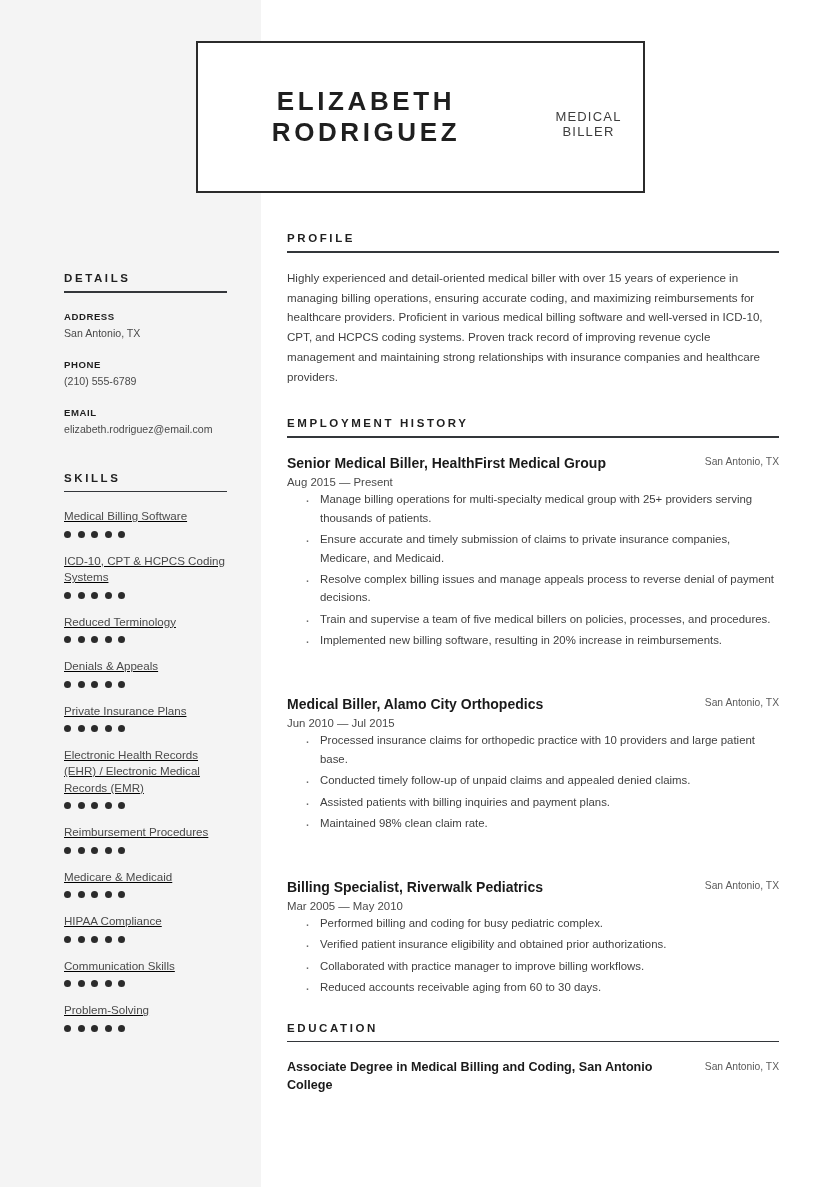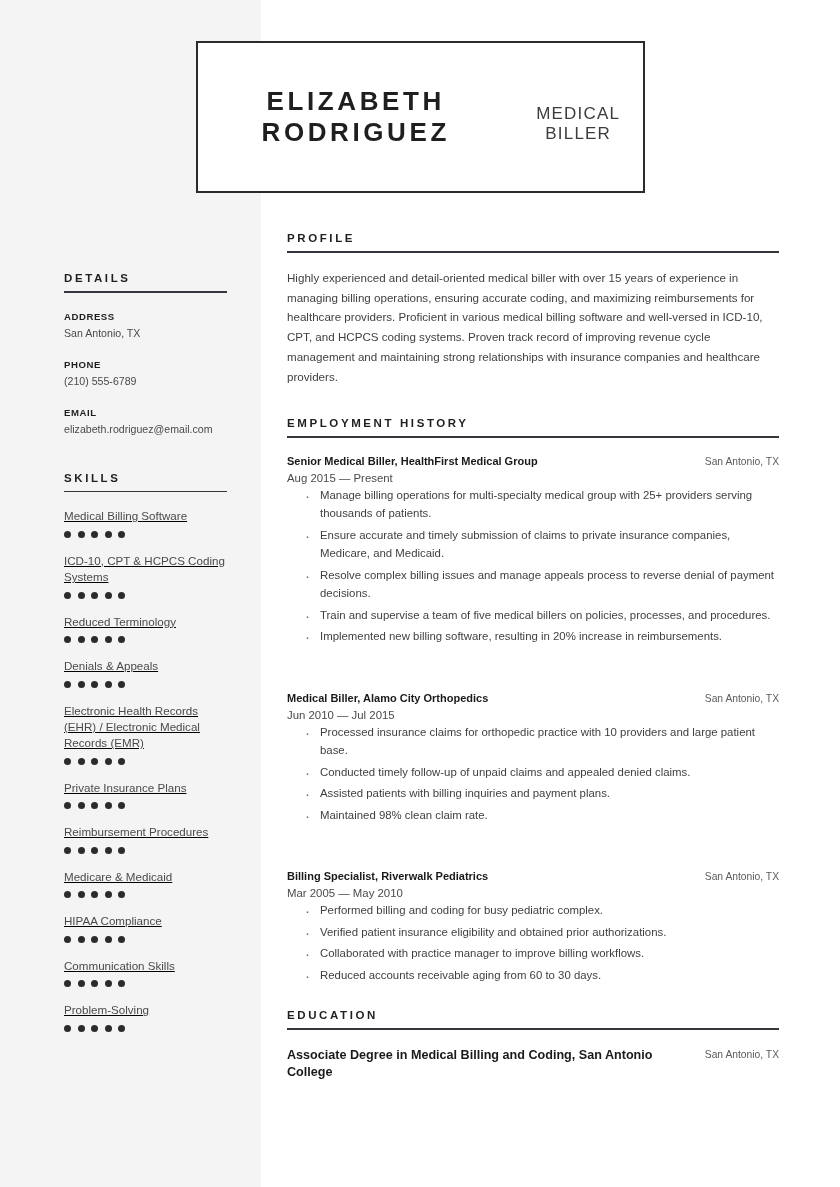--- a/index.html
+++ b/index.html
@@ -47,21 +47,21 @@
   .name {
     font-size: 26px;
     font-weight: bold;
     letter-spacing: 3.6px;
     color: #1f1f1f;
     text-align: center;
     line-height: 1.2;
   }
   .job-title {
     margin-top: 14px;
-    font-size: 17px;
+    font-size: 13px;
     font-weight: 400;
     letter-spacing: 1.2px;
     color: #3d3d3d;
     text-align: center;
   }
 
   
   .sidebar {
     position: absolute;
     left: 64px;
@@ -138,21 +138,21 @@
 
   
   .job { margin-top: 16px; }
   .job-row {
     display: flex;
     align-items: flex-start;
     justify-content: space-between;
     gap: 14px;
   }
   .job-heading {
-    font-size: 11px;
+    font-size: 14px;
     font-weight: bold;
     color: #1a1a1a;
     line-height: 1.38;
     flex: 1 1 auto;
     max-width: 385px;
   }
   .job-location {
     font-size: 10.3px;
     color: #5c5c5c;
     white-space: nowrap;
@@ -274,31 +274,31 @@
             <div class="skill-name">Denials &amp; Appeals</div>
             <div class="dots">
               <span class="dot"></span>
               <span class="dot"></span>
               <span class="dot"></span>
               <span class="dot"></span>
               <span class="dot"></span>
             </div>
           </div>
           <div class="skill">
+            <div class="skill-name">Private Insurance Plans</div>
+            <div class="dots">
+              <span class="dot"></span>
+              <span class="dot"></span>
+              <span class="dot"></span>
+              <span class="dot"></span>
+              <span class="dot"></span>
+            </div>
+          </div>
+          <div class="skill">
             <div class="skill-name">Electronic Health Records (EHR) / Electronic Medical Records (EMR)</div>
-            <div class="dots">
-              <span class="dot"></span>
-              <span class="dot"></span>
-              <span class="dot"></span>
-              <span class="dot"></span>
-              <span class="dot"></span>
-            </div>
-          </div>
-          <div class="skill">
-            <div class="skill-name">Private Insurance Plans</div>
             <div class="dots">
               <span class="dot"></span>
               <span class="dot"></span>
               <span class="dot"></span>
               <span class="dot"></span>
               <span class="dot"></span>
             </div>
           </div>
           <div class="skill">
             <div class="skill-name">Reimbursement Procedures</div>

